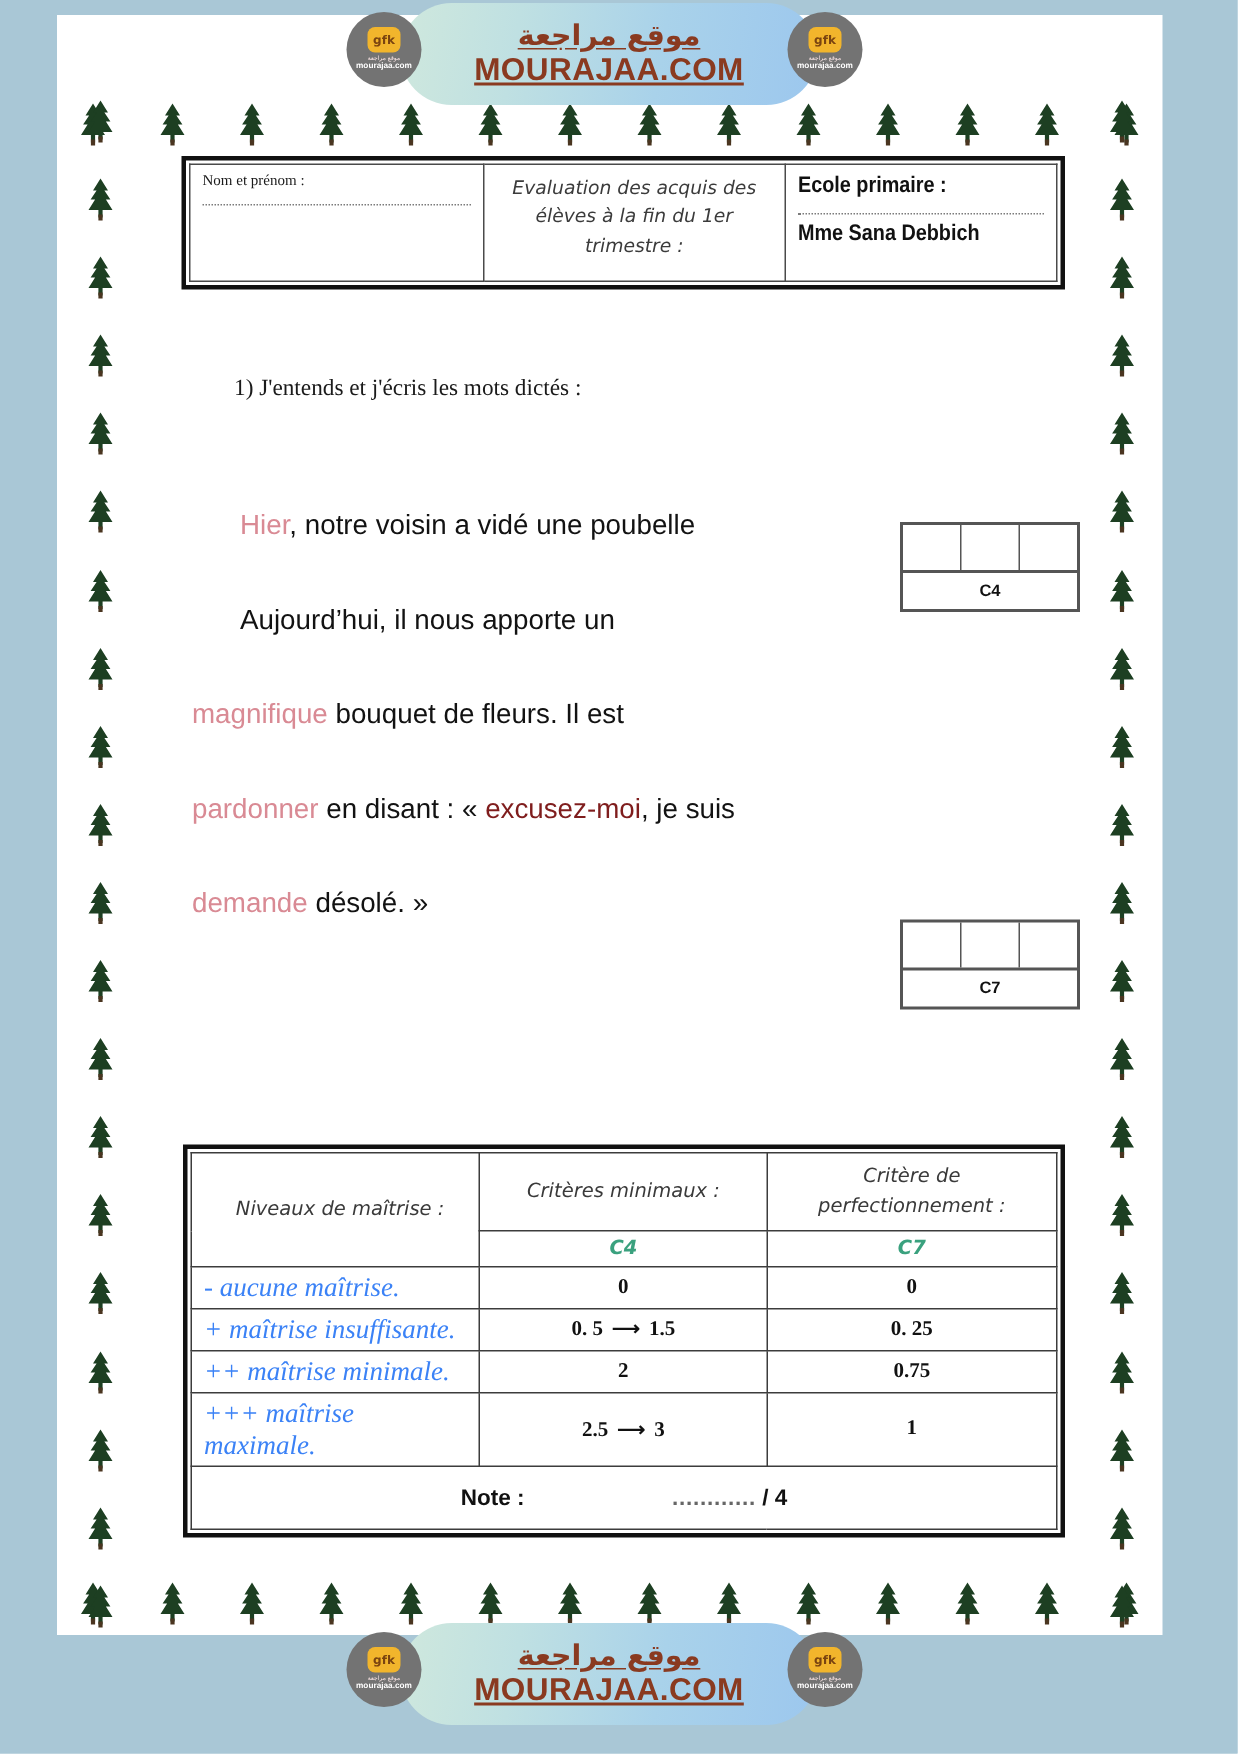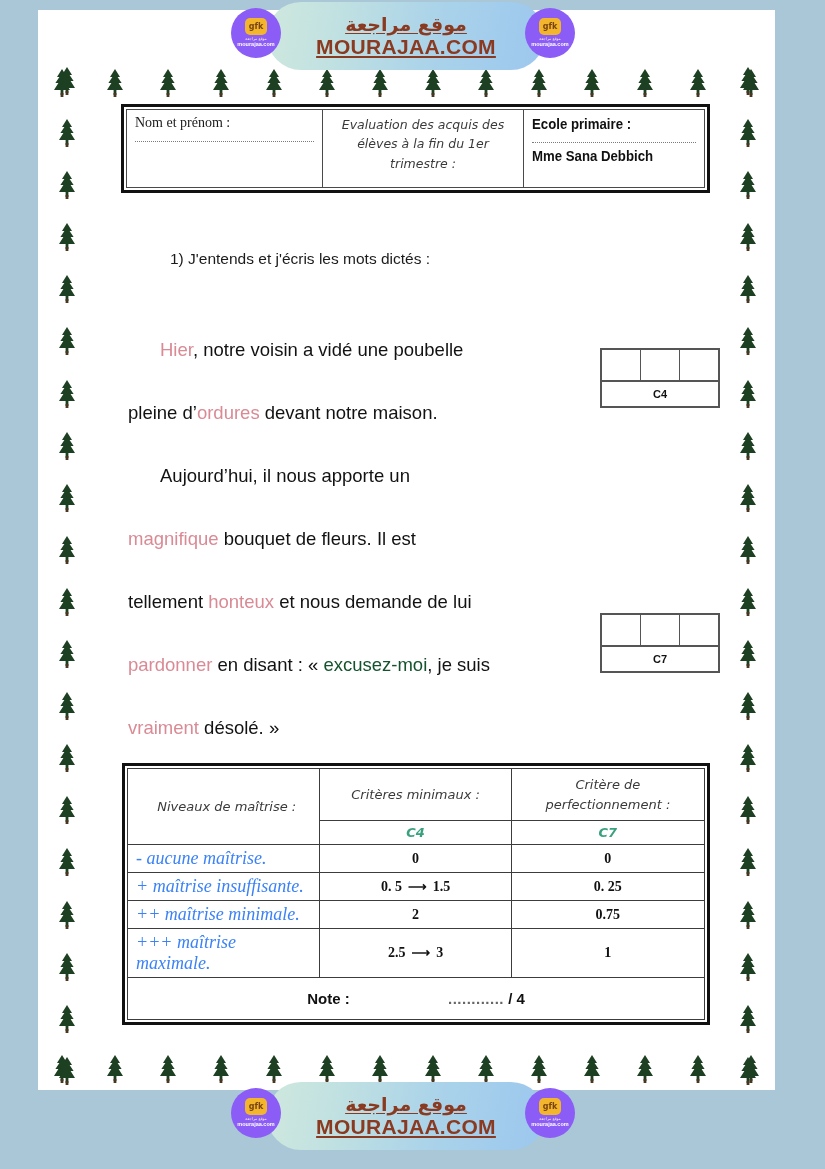--- a/index.html
+++ b/index.html
@@ -56,21 +56,21 @@
     direction: rtl; text-decoration: underline;
     text-underline-offset: 2px;
   }
   .wm-en {
     font-family: "Liberation Sans", sans-serif;
     font-size: 21px; font-weight: bold; letter-spacing: .3px;
     text-decoration: underline; text-underline-offset: 2px;
   }
   .wm-logo {
     position: absolute; top: 8px; width: 50px; height: 50px;
-    border-radius: 50%; background: #8b5cf6;
+    border-radius: 50%; background: #737373;
     display: flex; flex-direction: column; align-items: center; justify-content: center;
   }
   .wm-logo.l { left: 6px; }
   .wm-logo.r { left: 300px; }
   .wm-logo-mark {
     width: 22px; height: 17px; border-radius: 5px;
     background: #f2b52c; margin-bottom: 2px;
     display: flex; align-items: center; justify-content: center;
     font-family: "DejaVu Sans", sans-serif; font-size: 8px;
     color: #7a4410; font-weight: bold; line-height: 1;
@@ -83,40 +83,40 @@
   table.hdr { width: 100%; border-collapse: collapse; background: #fff; }
   table.hdr td { border: 1px solid #4a4a4a; vertical-align: top; padding: 5px 8px; }
   .hdr-outer { border: 3px solid #111; padding: 2px; background:#fff; }
   .c-nom   { width: 200px; height: 78px; }
   .c-eval  { width: 205px; }
   .c-ecole { width: 184px; }
   .hdr2 td { height: 27px; vertical-align: middle; }
 
   .lbl-print {
     font-family: "Liberation Serif", serif;
-    font-size: 14px; color: #1a1a1a;
+    font-size: 10px; color: #1a1a1a;
   }
   .lbl-hand {
     font-family: "DejaVu Sans", sans-serif;
     font-size: 12.5px; color: #3b3b3b; text-align: center;
     line-height: 1.55; font-style: italic;
   }
   .lbl-cond {
     font-family: "Liberation Sans Narrow","Liberation Sans", sans-serif;
     font-size: 15px; font-weight: bold; color: #111;
     transform: scaleX(.88); transform-origin: left center;
   }
   .lbl-cond.ctr { transform: scaleX(.88); transform-origin: center center; text-align:center; }
   .dotline { border-bottom: 1px dotted #7b7b7b; height: 1px; margin: 10px 0 4px 0; }
   .dots-inline { letter-spacing: .5px; color:#666; }
 
   
   .question {
-    position: absolute; left: 170px; top: 250px;
-    font-family: Liberation Sans, sans-serif;
+    position: absolute; left: 156px; top: 250px;
+    font-family: Liberation Serif, serif;
     font-size: 15.5px; color: #1b1b1b; font-weight: normal;
   }
 
   
   .dictee { position: absolute; left: 128px; top: 318px; width: 460px; }
   .d-line {
     font-family: "Liberation Sans", sans-serif;
     font-size: 18.5px; color: #121212;
     height: 63px; line-height: 63px; white-space: nowrap;
   }
@@ -490,26 +490,24 @@
         </tr>
       </tbody>
         </table>
     </div>
   </div>
 
   <div class="question">1)  J'entends et j'écris les mots dictés :</div>
 
   <div class="dictee" id="dictee">
       <div class="d-line ind"><span class="hl" style="color: rgb(217, 138, 148);">Hier</span><span>, notre voisin a vidé une poubelle</span></div>
-      <div class="d-line"><span>pleine d’</span><span class="hl" style="color: rgb(217, 138, 148);">ordures</span><span> devant notre maison.</span></div>
       <div class="d-line ind"><span>Aujourd’hui, il nous apporte un</span></div>
       <div class="d-line"><span class="hl" style="color: rgb(217, 138, 148);">magnifique</span><span> bouquet de fleurs. Il est</span></div>
-      <div class="d-line"><span>tellement </span><span class="hl" style="color: rgb(217, 138, 148);">honteux</span><span> et nous demande de lui</span></div>
-      <div class="d-line"><span class="hl" style="color: rgb(217, 138, 148);">pardonner</span><span> en disant : « </span><span class="hl" style="color: #14532d;">excusez-moi</span><span>, je suis</span></div>
-      <div class="d-line"><span class="hl" style="color: rgb(217, 138, 148);">vraiment</span><span> désolé. »</span></div>
+      <div class="d-line"><span class="hl" style="color: rgb(217, 138, 148);">pardonner</span><span> en disant : « </span><span class="hl" style="color: #7f1d1d;">excusez-moi</span><span>, je suis</span></div>
+      <div class="d-line"><span class="hl" style="color: rgb(217, 138, 148);">demande</span><span> désolé. »</span></div>
     </div>
 
   <div class="cbox" id="cbox-c4">
     <div class="top-row">
         <div></div>
         <div></div>
         <div></div>
       </div>
     <div class="btm-row">C4</div>
   </div>

